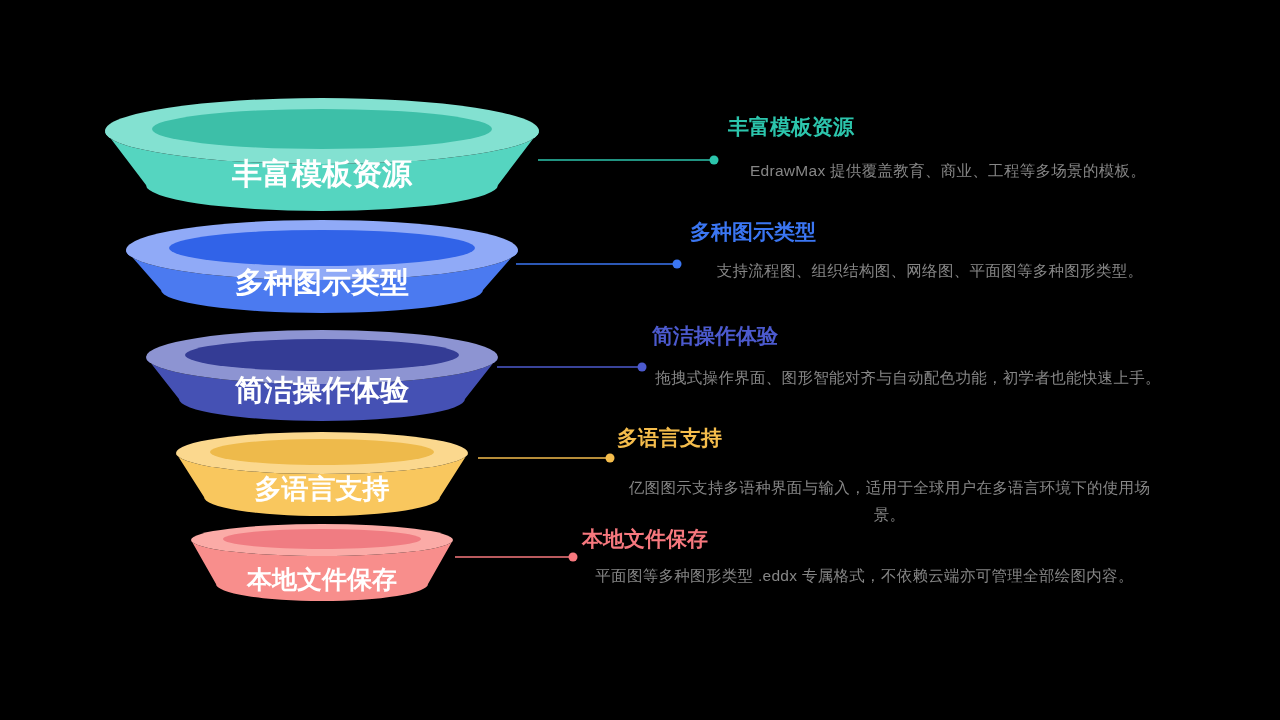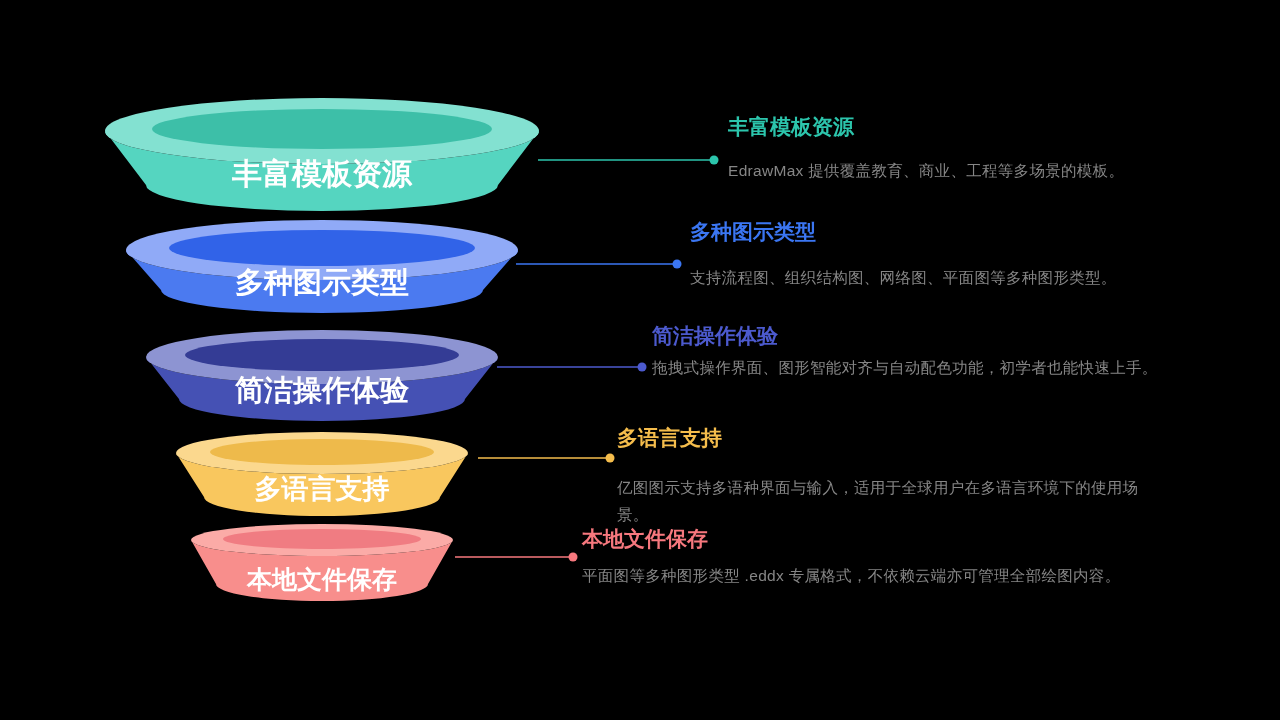--- a/index.html
+++ b/index.html
@@ -22,20 +22,21 @@
   .feature-heading {
     font-size: 21px;
     font-weight: bold;
     line-height: 28px;
     white-space: nowrap;
   }
   .feature-desc {
     font-size: 15.5px;
     line-height: 27px;
     letter-spacing: 0.3px;
+    text-align: center;
   }
 </style>
 </head>
 <body>
 
 <div class="stage">
 
   <svg class="funnel" width="1280" height="720" viewBox="0 0 1280 720">
 
     <g>
@@ -84,26 +85,26 @@
     </g>
   </svg>
 
   <div class="feature" style="left:728px; top:113px; width:440px">
     <div class="feature-heading" style="color: rgb(44, 197, 172);">丰富模板资源</div>
     <div class="feature-desc" style="margin-top: 16px; color: rgb(134, 134, 134);">EdrawMax 提供覆盖教育、商业、工程等多场景的模板。</div>
   </div>
 
   <div class="feature" style="left:690px; top:218px; width:480px">
     <div class="feature-heading" style="color: rgb(59, 118, 242);">多种图示类型</div>
-    <div class="feature-desc" style="margin-top: 18px; color: rgb(134, 134, 134);">支持流程图、组织结构图、网络图、平面图等多种图形类型。</div>
+    <div class="feature-desc" style="margin-top: 11px; color: rgb(134, 134, 134);">支持流程图、组织结构图、网络图、平面图等多种图形类型。</div>
   </div>
 
   <div class="feature" style="left:652px; top:322px; width:512px">
     <div class="feature-heading" style="color: rgb(76, 90, 206);">简洁操作体验</div>
-    <div class="feature-desc" style="margin-top: 4px; color: rgb(134, 134, 134);">拖拽式操作界面、图形智能对齐与自动配色功能，初学者也能快速上手。</div>
+    <div class="feature-desc" style="margin-top: 14px; color: rgb(134, 134, 134);">拖拽式操作界面、图形智能对齐与自动配色功能，初学者也能快速上手。</div>
   </div>
 
   <div class="feature" style="left:617px; top:424px; width:545px">
     <div class="feature-heading" style="color: rgb(245, 189, 76);">多语言支持</div>
     <div class="feature-desc" style="margin-top: 22px; color: rgb(134, 134, 134);">亿图图示支持多语种界面与输入，适用于全球用户在多语言环境下的使用场景。</div>
   </div>
 
   <div class="feature" style="left:582px; top:525px; width:565px">
     <div class="feature-heading" style="color: rgb(247, 120, 126);">本地文件保存</div>
     <div class="feature-desc" style="margin-top: 9px; color: rgb(134, 134, 134);">平面图等多种图形类型 .eddx 专属格式，不依赖云端亦可管理全部绘图内容。</div>

